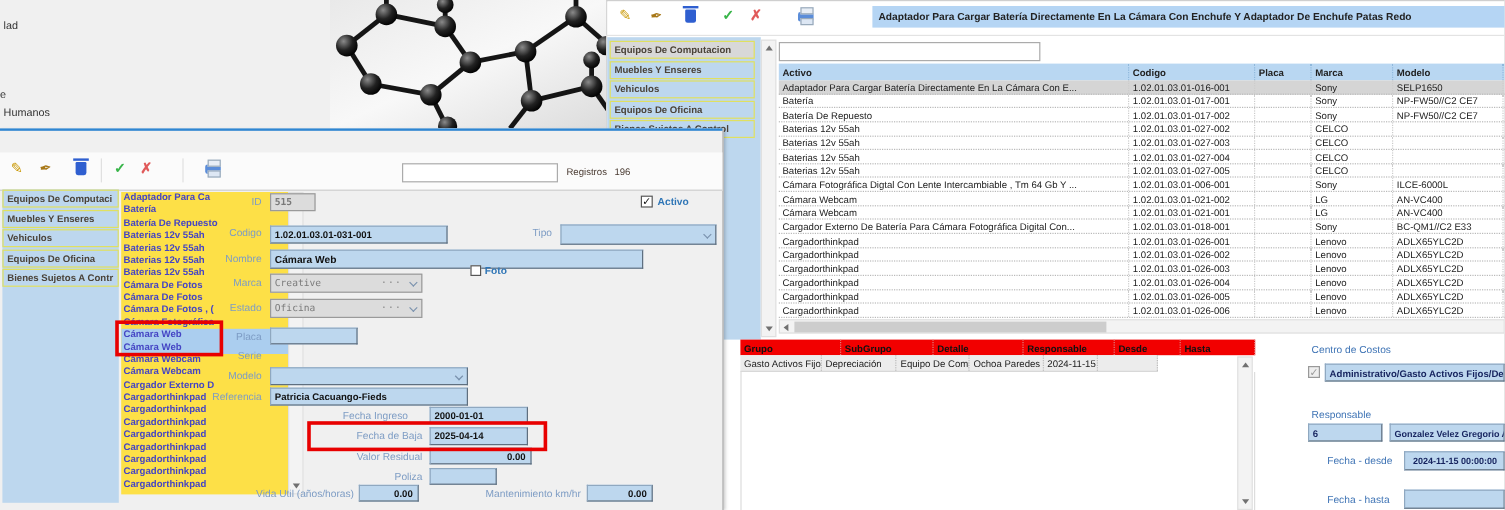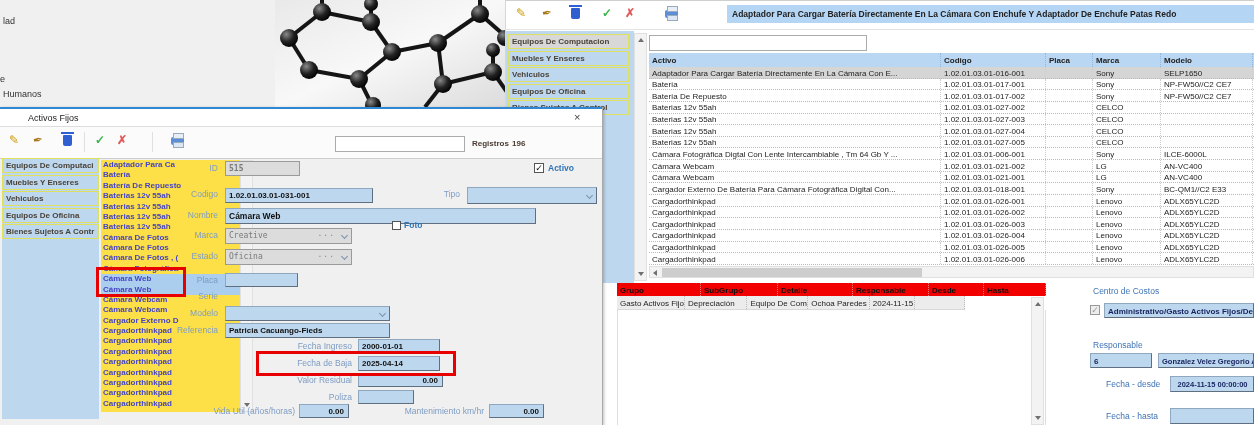--- a/index.html
+++ b/index.html
@@ -1,20 +1,20 @@
 <!DOCTYPE html>
 <html><head>
 <meta charset="utf-8">
 <style>
 *{margin:0;padding:0;box-sizing:border-box}
 body{font-family:"Liberation Sans",sans-serif;background:#777}
 #screen{position:relative;width:1254px;height:425px;overflow:hidden;background:#f0f0f0;font-size:8px;color:#222}
 .ab{position:absolute}
 .nw{white-space:nowrap;overflow:hidden}
-.b{font-weight:bold}
+.b{font-weight:normal}
 
 .frag{position:absolute;font-size:9px;color:#333}
 
 .rw-bg{background:#fff;border-left:1px solid #d6d6d6;border-top:1px solid #cfcfcf}
 .tb-ico{position:absolute;top:4px;width:18px;height:18px;text-align:center;line-height:18px;font-size:12px;cursor:pointer}
 .ico-pencil{color:#c99700}
 .ico-sign{color:#a87818;transform:rotate(-10deg)}
 .ico-check{color:#39b54a;font-weight:bold}
 .ico-x{color:#e05a5a;font-weight:bold}
 .trash{display:inline-block;width:9px;height:11px;background:#2f5fd0;border-radius:1px 1px 2px 2px;position:relative;margin-top:4px}
@@ -323,24 +323,20 @@
   <div class="panel-lbl" style="left:1093px;top:340px">Responsable</div>
   <div class="pfld" style="left:1090px;top:353px;width:62px;height:15px;font-size:8px">6</div>
   <div class="pfld" style="left:1158px;top:353px;width:96px;height:15px">Gonzalez Velez Gregorio Alberto</div>
   <div class="panel-lbl" style="left:1106px;top:379px">Fecha - desde</div>
   <div class="pfld" style="left:1170px;top:376px;width:84px;height:16px;text-align:center">2024-11-15 00:00:00</div>
   <div class="panel-lbl" style="left:1106px;top:411px">Fecha - hasta</div>
   <div class="pfld" style="left:1170px;top:408px;width:84px;height:16px"></div>
 
   <div id="lw">
     <div class="lw-topline"></div>
-    <div class="lw-titlebar">
-      <span class="ab" style="left:28px;top:4px;font-size:9px;color:#222">Activos Fijos</span>
-      <span class="closex" style="left:574px;top:3px">×</span>
-    </div>
     <div class="lw-toolbar">
       <div class="tb-ico ico-pencil" style="left:5px">✎</div>
       <div class="tb-ico ico-sign" style="left:29px">✒</div>
       <div class="tb-ico" style="left:58px"><span class="trash"></span></div>
       <div class="vsep" style="left:84px"></div>
       <div class="tb-ico ico-check" style="left:91px">✓</div>
       <div class="tb-ico ico-x" style="left:113px">✗</div>
       <div class="vsep" style="left:152px"></div>
       <div class="tb-ico" style="left:168px"><span class="printer"></span></div>
       <input class="ab inputbox" style="left: 335px; top: 9px; width: 130px; height: 16px;" value="">
@@ -384,21 +380,21 @@
         <div class="asset-item">Cargadorthinkpad</div>
         <div class="asset-item">Cargadorthinkpad</div>
         <div class="asset-item">Cargadorthinkpad</div>
       </div>
     <div class="ab sb" style="left:240px;top:53px;width:13px;height:252px">
       <span class="tri up"></span>
       <span class="tri dn"></span>
     </div>
 
     <div class="lbl" style="left:150px;top:56px;width:68px">ID</div>
-    <div class="fld gray" style="left:225px;top:54px;width:75px;height:15px;font-weight:bold">515</div>
+    <div class="fld gray" style="left:225px;top:54px;width:38px;height:15px;font-weight:bold">515</div>
     <div class="cb" style="left:534px;top:56px">✓</div>
     <div class="ab lblb" style="left:548px;top:56px">Activo</div>
 
     <div class="lbl" style="left:120px;top:82px;width:98px">Codigo</div>
     <div class="fld" style="left:225px;top:81px;width:148px;height:15px">1.02.01.03.01-031-001</div>
     <div class="lbl" style="left:426px;top:82px;width:34px">Tipo</div>
     <div class="fld" style="left:467px;top:80px;width:130px;height:17px"><span></span><span class="chev" style="top:5px"></span></div>
 
     <div class="lbl" style="left:120px;top:103px;width:98px">Nombre</div>
     <div class="fld" style="left:225px;top:101px;width:311px;height:16px;font-size:8.5px">Cámara Web</div>
@@ -412,21 +408,21 @@
     <div class="fld gray" style="left:225px;top:142px;width:127px;height:16px"><span>Oficina</span><span class="dots">...</span><span class="chev"></span></div>
 
     <div class="lbl" style="left:120px;top:168px;width:98px">Placa</div>
     <div class="fld" style="left:225px;top:166px;width:73px;height:14px"></div>
     <div class="lbl" style="left:120px;top:184px;width:98px">Serie</div>
     <div class="lbl" style="left:120px;top:201px;width:98px">Modelo</div>
     <div class="fld" style="left:225px;top:199px;width:165px;height:15px"><span></span><span class="chev"></span></div>
     <div class="lbl" style="left:120px;top:218px;width:98px">Referencia</div>
     <div class="fld" style="left:225px;top:216px;width:165px;height:15px">Patricia Cacuango-Fieds</div>
 
-    <div class="lbl" style="left:248px;top:234px;width:104px">Fecha Ingreso</div>
+    <div class="lbl" style="left:236px;top:234px;width:104px">Fecha Ingreso</div>
     <div class="fld" style="left:358px;top:232px;width:82px;height:14px">2000-01-01</div>
     <div class="lbl" style="left:248px;top:251px;width:104px">Fecha de Baja</div>
     <div class="fld" style="left:358px;top:249px;width:82px;height:15px">2025-04-14</div>
     <div class="lbl" style="left:248px;top:268px;width:104px">Valor Residual</div>
     <div class="fld right" style="left:358px;top:266px;width:85px;height:14px">0.00</div>
     <div class="lbl" style="left:248px;top:285px;width:104px">Poliza</div>
     <div class="fld" style="left:358px;top:283px;width:56px;height:14px"></div>
     <div class="lbl" style="left:152px;top:299px;width:143px">Vida Util (años/horas)</div>
     <div class="fld right" style="left:299px;top:297px;width:50px;height:14px">0.00</div>
     <div class="lbl" style="left:372px;top:299px;width:112px">Mantenimiento km/hr</div>

